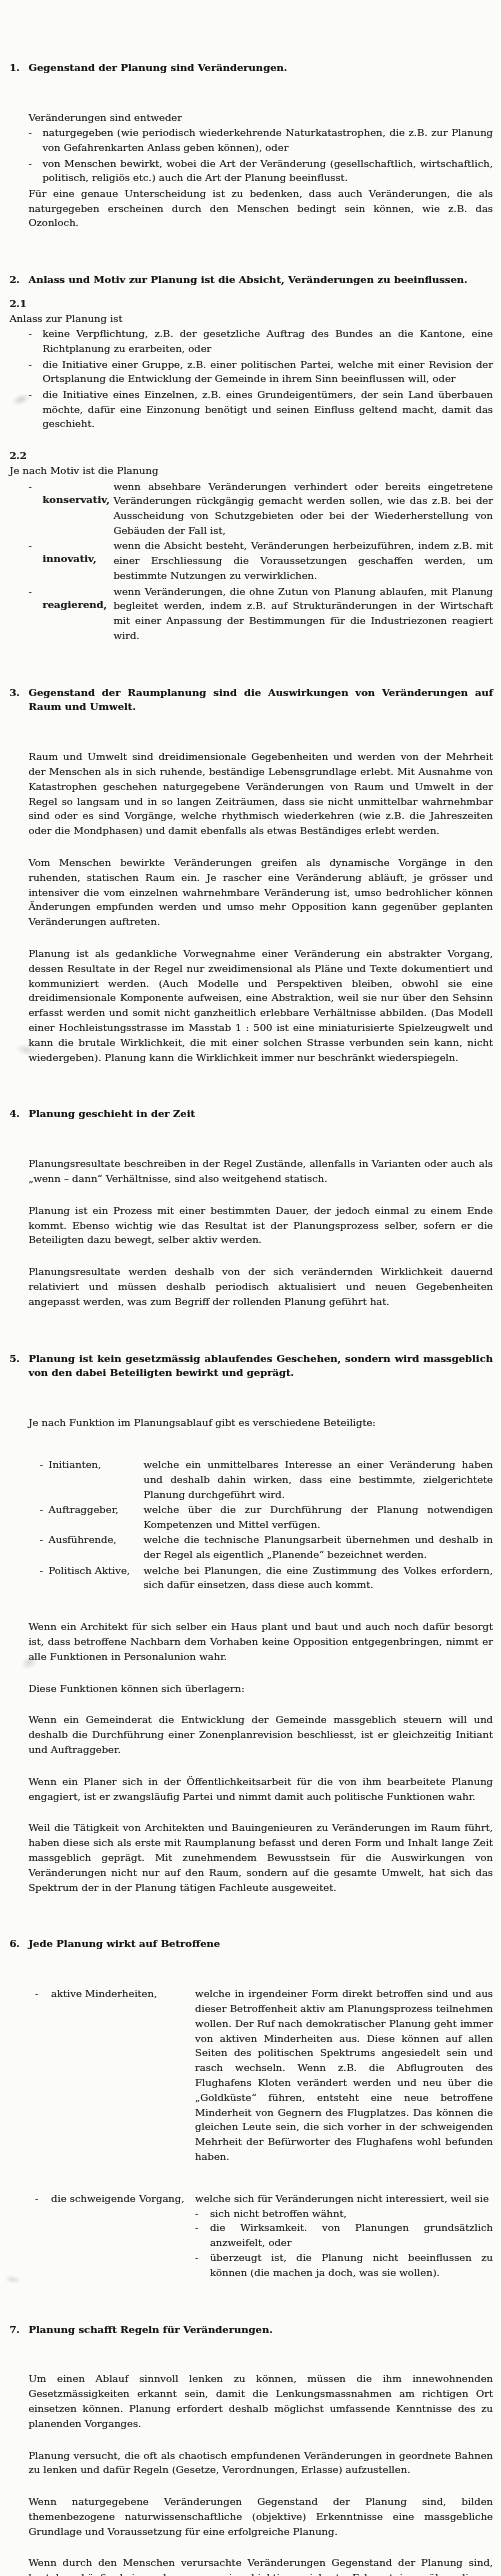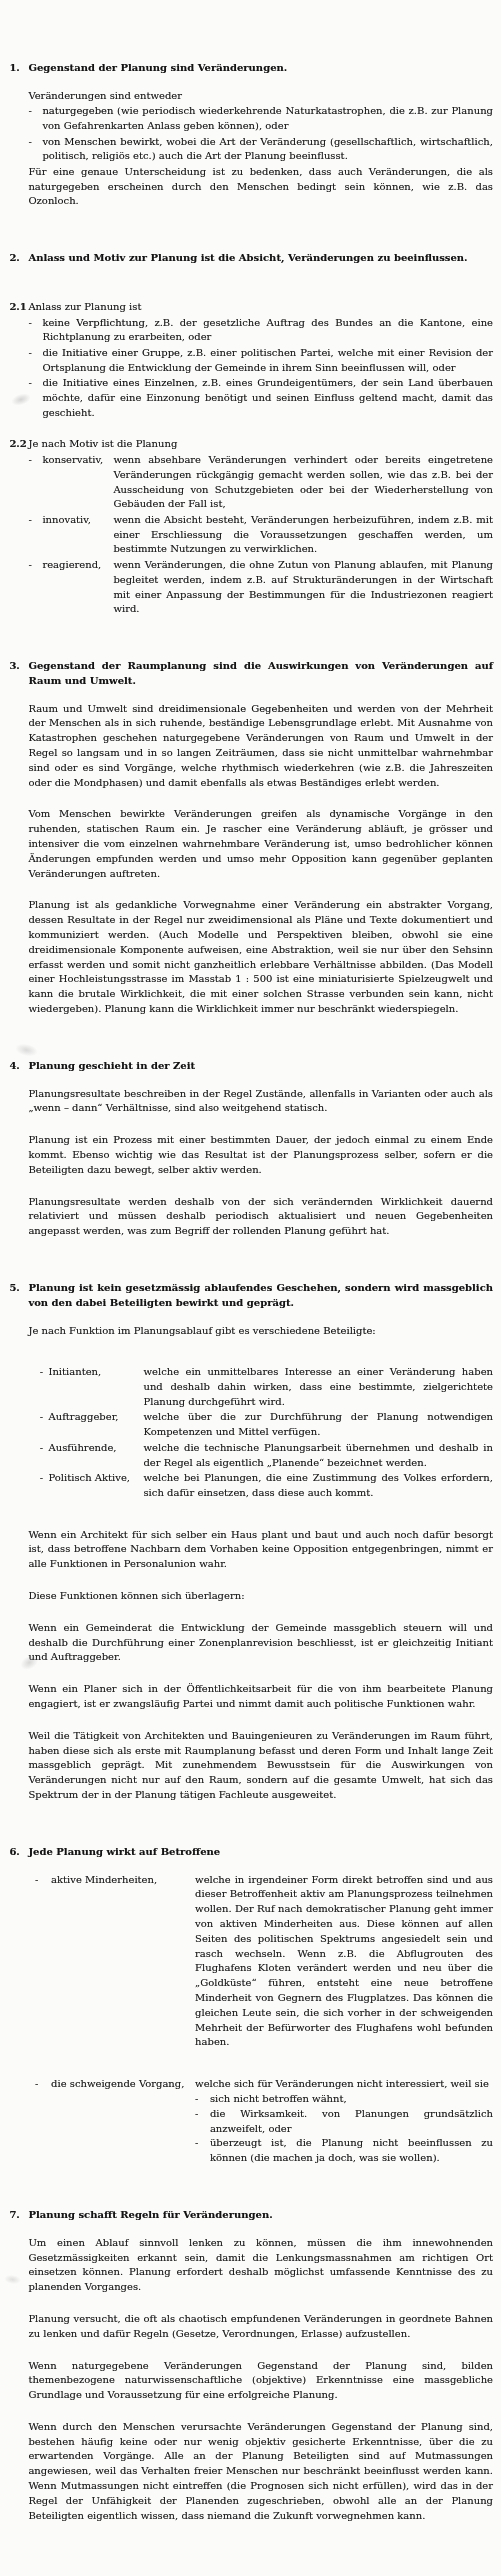--- a/index.html
+++ b/index.html
@@ -18,31 +18,31 @@
   }
   .sec{margin-left:19px;margin-top:42px;}
   .sec:first-child{margin-top:0;}
   .hrow{display:flex;margin-left:-19px;font-weight:700;color:#141414;}
   .num{flex:none;width:19px;}
   .htxt{flex:1;text-align:justify;}
   .sub{margin-left:-19px !important;}
   .subnum{flex:none;width:19px;font-weight:700;}
   .row{display:flex;}
   .blk{margin-top:17px;}
-  .hrow + .blk{margin-top:13px;}
-  .hrow + .sub{margin-top:34px;}
+  .hrow + .blk{margin-top:35px;}
+  .hrow + .sub{margin-top:9px;flex-direction:column;}
   .p + .dash-item,.dash-item + .dash-item,.sub + .dash-item,
   .sub + .defrow,.defrow + .defrow,.dash-item + .p{margin-top:0.7px;}
-  .dash-item + .sub{}
+  .dash-item + .sub{flex-direction:column;}
   .p + .defrow,.defrow + .p,.def6 + .def6{margin-top:27px;}
   .p{text-align:justify;}
   .dash{flex:none;width:14px;}
   .dtxt{flex:1;text-align:justify;}
   .def{flex:1;text-align:justify;}
-  .def22 .term{flex:none;width:71px;font-weight:400;}
+  .def22 .term{flex:none;width:71px;font-weight:700;margin-top:13px;}
   .def5{margin-left:11.4px;}
   .def5 .dash{width:8.7px;}
   .def5 .term{flex:none;width:95px;}
   .def6{margin-left:6.7px;}
   .def6 .dash{width:16px;}
   .def6 .term{flex:none;width:144px;}
   .subitem .dash{width:14.8px;}
   .subitem{display:flex;}
   .stxt{flex:1;text-align:justify;}
   .bold{font-weight:400;color:#141414;}

